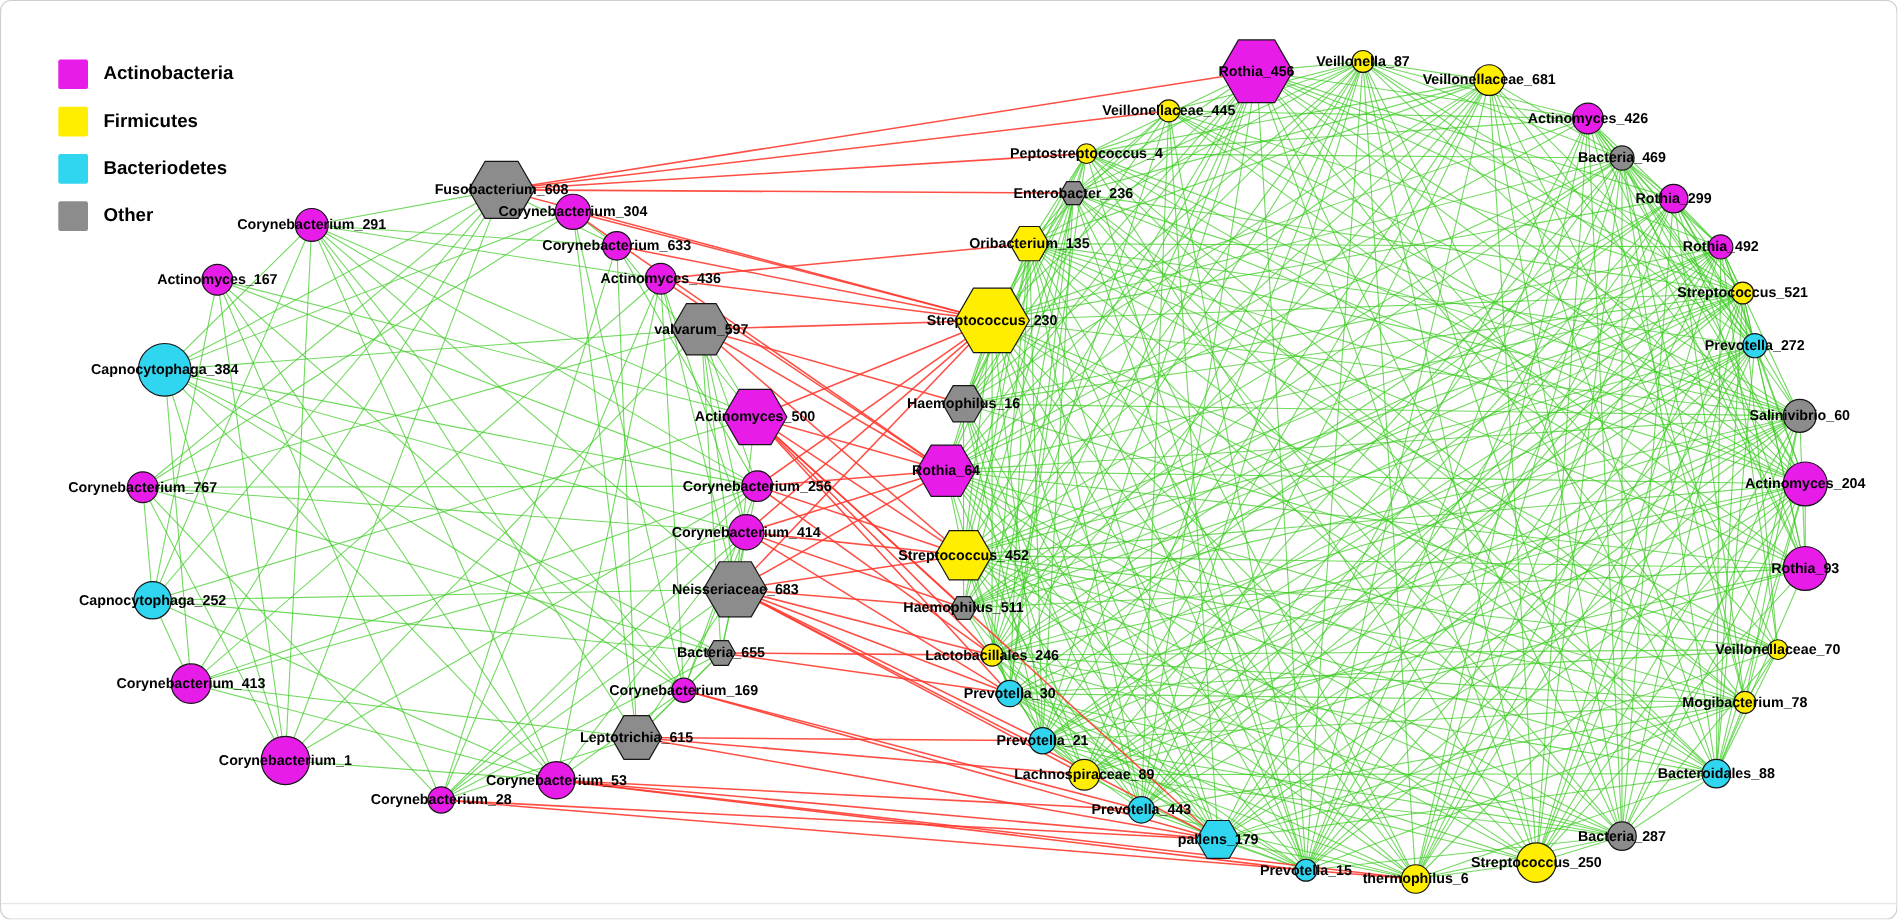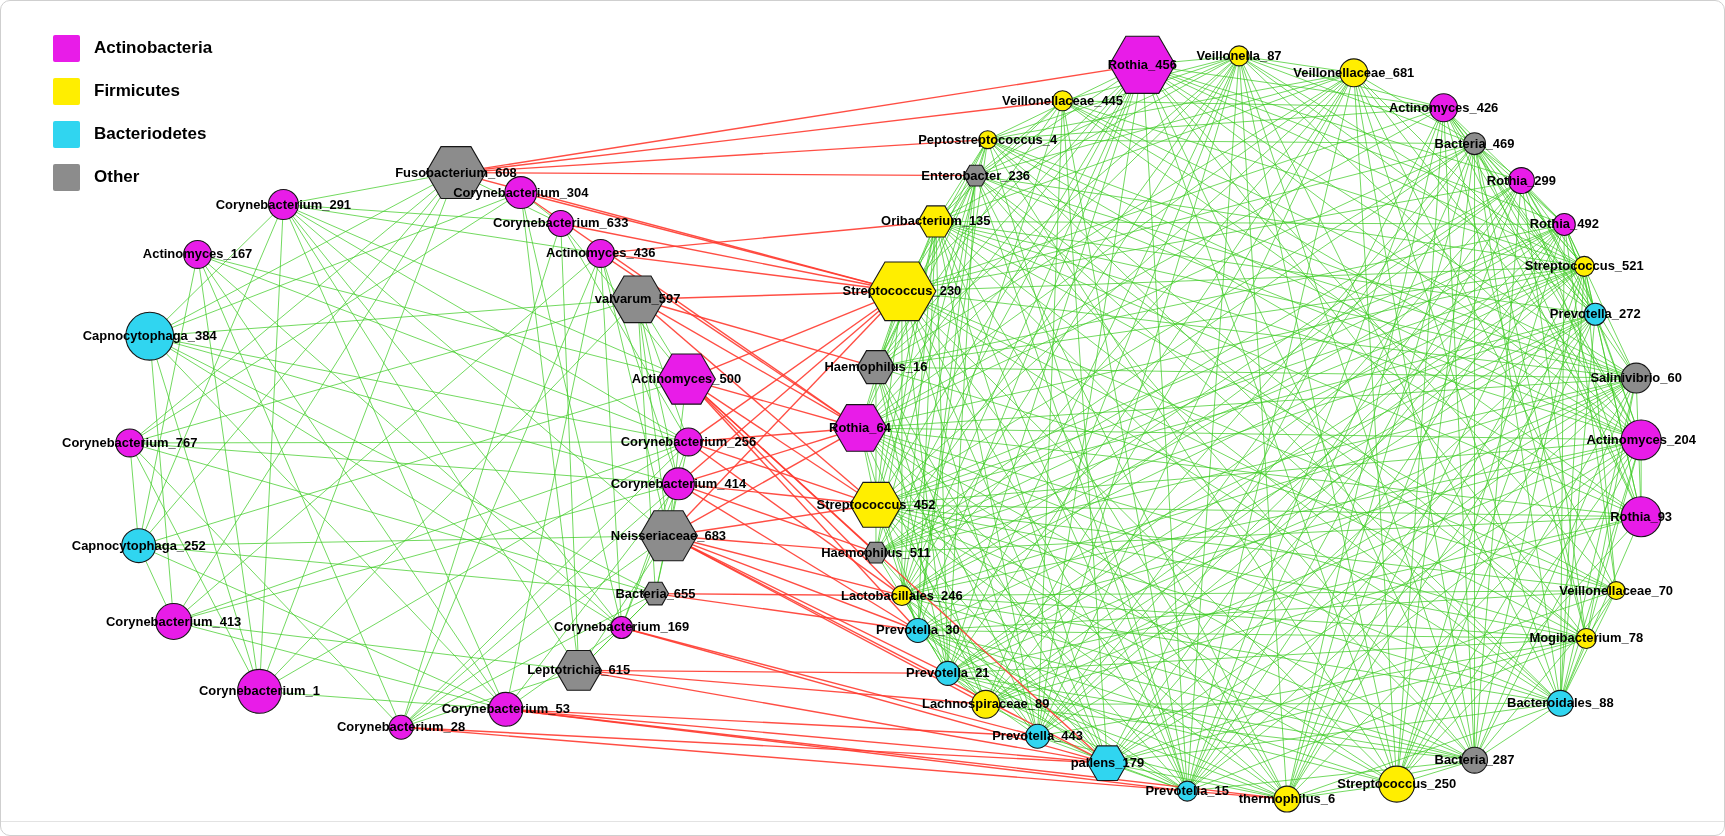--- a/index.html
+++ b/index.html
@@ -4,21 +4,21 @@
 <style>
   html,body{margin:0;padding:0;background:#fff;font-family:"Liberation Sans",sans-serif;}
   .stage{position:relative;width:1725px;height:836px;background:#ffffff;overflow:hidden;
          border:1px solid #cfcfcf;border-radius:10px;box-sizing:border-box;}
   #graph{position:absolute;left:0;top:0;width:100%;height:100%;}
   .edge-green{stroke:#3ccb22;stroke-width:1;opacity:.72;}
   .edge-red{stroke:#ff3b30;stroke-width:1.4;opacity:.9;}
   .node{stroke:#161616;stroke-width:1.1;}
   .nodelabel{font:bold 13px "Liberation Sans",sans-serif;fill:#000;text-anchor:middle;
              paint-order:stroke;pointer-events:none;}
-  .legend{position:absolute;left:52px;top:33px;display:flex;flex-direction:column;gap:15px;}
+  .legend{position:absolute;left:52px;top:52px;display:flex;flex-direction:column;gap:15px;}
   .legend-row{display:flex;align-items:center;gap:14px;height:28px;}
   .swatch{width:27px;height:27px;display:inline-block;border-radius:2px;}
   .legend-label{font-weight:bold;font-size:17px;color:#000;}
   .bottom-line{position:absolute;left:0;right:0;top:820px;border-top:1px solid #e3e3e3;}
 </style>
 </head>
 <body>
 
 <div class="stage">
 

